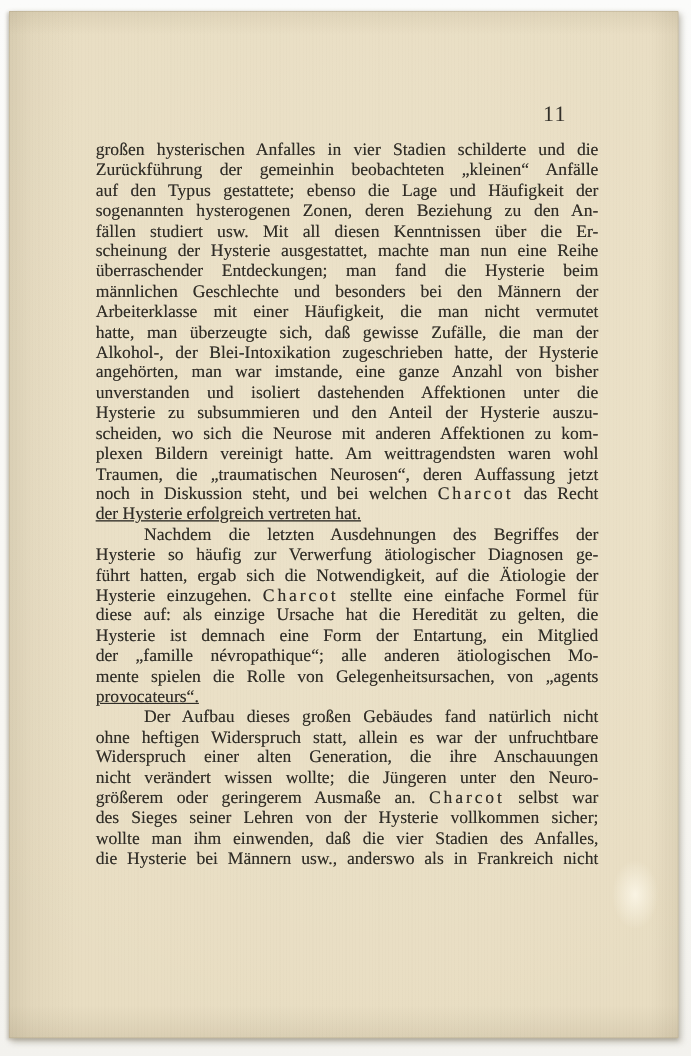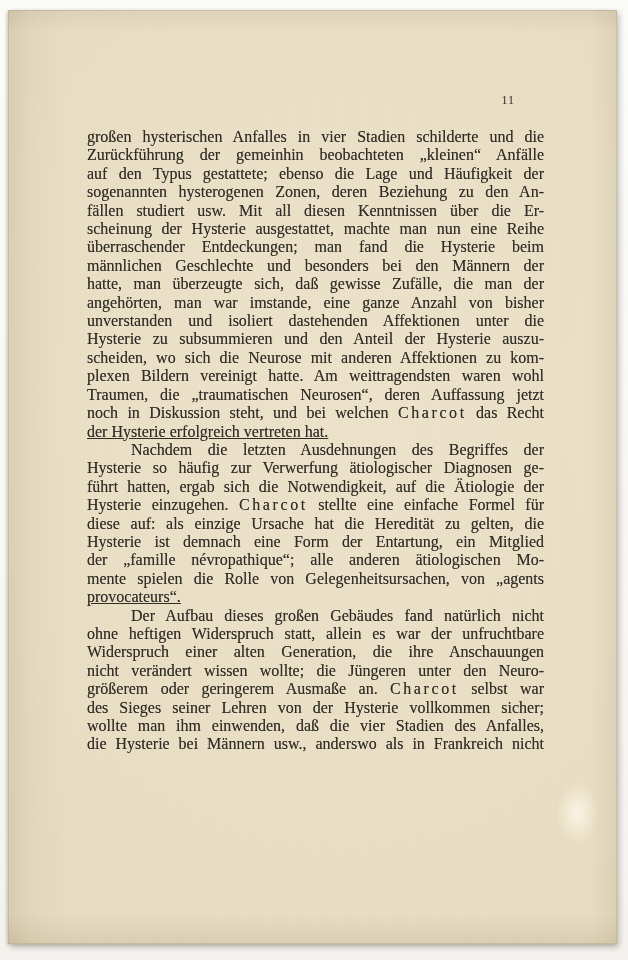--- a/index.html
+++ b/index.html
@@ -32,21 +32,21 @@
       -1px 1px 3px rgba(125,117,97,0.30);
     border-radius: 1px;
   }
   .page-number {
     position: absolute;
     left: 79px; top: 83px;
     width: 457px;
     padding-right: 29px;
     box-sizing: border-box;
     text-align: right;
-    font-size: 12px;
+    font-size: 20px;
     letter-spacing: 1px;
     color: #33302a;
   }
   .text-block {
     position: absolute;
     left: 79px; top: 118px;
     width: 457px;
     font-size: 16px;
     line-height: 18.4px;
     color: #302d27;
@@ -69,21 +69,23 @@
     <div class="page-number">11</div>
     <div class="text-block">
         <div class="line"><span>großen hysterischen Anfalles in vier Stadien schilderte und die</span></div>
         <div class="line"><span>Zurückführung der gemeinhin beobachteten „kleinen“ Anfälle</span></div>
         <div class="line"><span>auf den Typus gestattete; ebenso die Lage und Häufigkeit der</span></div>
         <div class="line"><span>sogenannten hysterogenen Zonen, deren Beziehung zu den An-</span></div>
         <div class="line"><span>fällen studiert usw. Mit all diesen Kenntnissen über die Er-</span></div>
         <div class="line"><span>scheinung der Hysterie ausgestattet, machte man nun eine Reihe</span></div>
         <div class="line"><span>überraschender Entdeckungen; man fand die Hysterie beim</span></div>
         <div class="line"><span>männlichen Geschlechte und besonders bei den Männern der</span></div>
+        <div class="line"><span>Arbeiterklasse mit einer Häufigkeit, die man nicht vermutet</span></div>
         <div class="line"><span>hatte, man überzeugte sich, daß gewisse Zufälle, die man der</span></div>
+        <div class="line"><span>Alkohol-, der Blei-Intoxikation zugeschrieben hatte, der Hysterie</span></div>
         <div class="line"><span>angehörten, man war imstande, eine ganze Anzahl von bisher</span></div>
         <div class="line"><span>unverstanden und isoliert dastehenden Affektionen unter die</span></div>
         <div class="line"><span>Hysterie zu subsummieren und den Anteil der Hysterie auszu-</span></div>
         <div class="line"><span>scheiden, wo sich die Neurose mit anderen Affektionen zu kom-</span></div>
         <div class="line"><span>plexen Bildern vereinigt hatte. Am weittragendsten waren wohl</span></div>
         <div class="line"><span>Traumen, die „traumatischen Neurosen“, deren Auffassung jetzt</span></div>
         <div class="line"><span>noch in Diskussion steht, und bei welchen </span><span class="sp">Charcot</span><span> das Recht</span></div>
         <div class="line end"><span>der Hysterie erfolgreich vertreten hat.</span></div>
         <div class="line indent"><span>Nachdem die letzten Ausdehnungen des Begriffes der</span></div>
         <div class="line"><span>Hysterie so häufig zur Verwerfung ätiologischer Diagnosen ge-</span></div>

